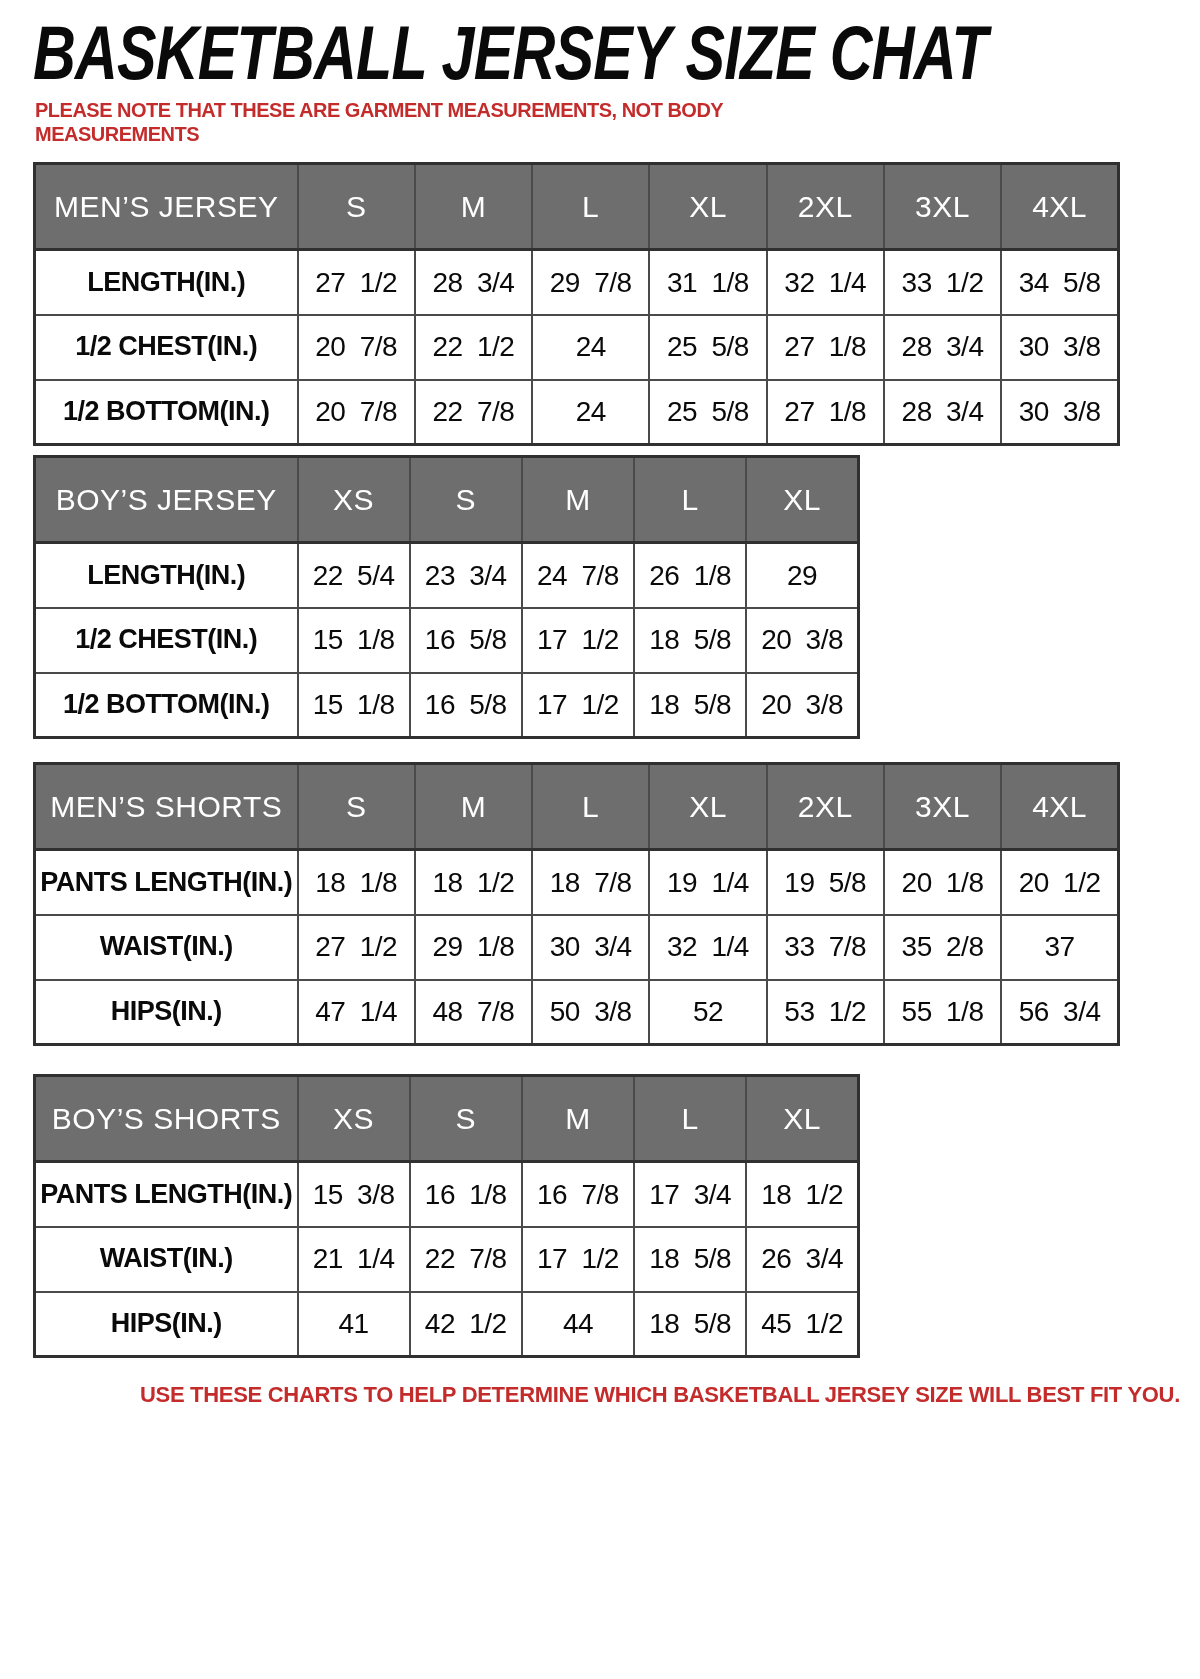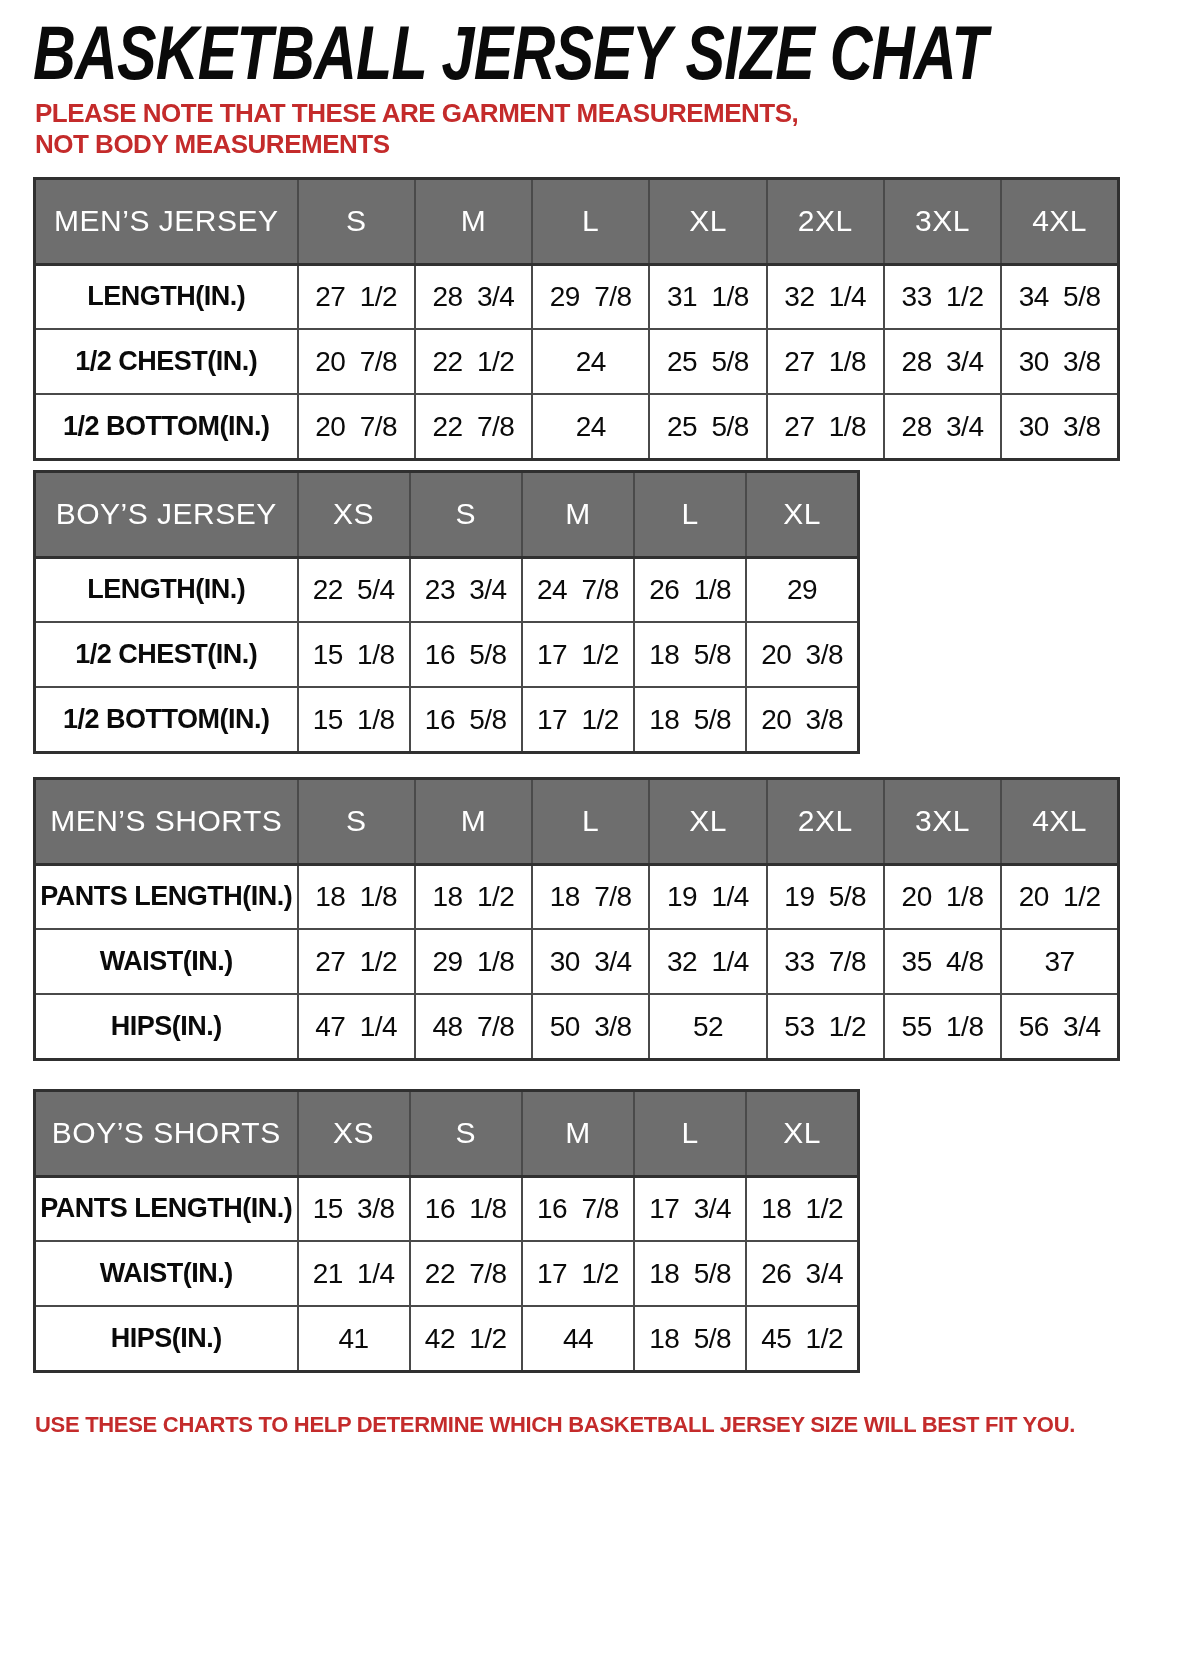--- a/index.html
+++ b/index.html
@@ -26,21 +26,21 @@
     display:inline-block;
     font-size:76px;
     letter-spacing:-1px;
     transform:scaleX(0.78);
     transform-origin:left center;
     color:var(--ink);
   }
   .note{
     margin:6px 0 0 2px;
     max-width:812px;
-    font-size:26px;
+    font-size:20px;
     font-weight:700;
     letter-spacing:-0.5px;
     line-height:1.22;
     color:var(--accent-red);
   }
   table.size-table{
     border-collapse:collapse;
     table-layout:fixed;
     background:#fff;
     border:3px solid var(--outer);
@@ -77,26 +77,27 @@
     color:var(--ink);
   }
   .size-table tbody td{
     font-weight:400;
     font-size:28px;
     word-spacing:7px;
     letter-spacing:-0.5px;
     color:var(--ink);
   }
   .footer{
-    margin:39px 0 0 2px;
+    margin:24px 0 0 2px;
     font-size:22px;
     font-weight:700;
     letter-spacing:-0.3px;
     white-space:nowrap;
     color:var(--accent-red);
+    text-align:right;
   }
 </style>
 </head>
 <body>
 
 <h1><span class="squeeze">BASKETBALL JERSEY SIZE CHAT</span></h1>
 
 <p class="note">PLEASE NOTE THAT THESE ARE GARMENT MEASUREMENTS, NOT BODY MEASUREMENTS</p>
 
 <table class="size-table wide first">
@@ -209,21 +210,21 @@
         <td>20 1/8</td>
         <td>20 1/2</td>
       </tr>
       <tr>
         <th>WAIST(IN.)</th>
         <td>27 1/2</td>
         <td>29 1/8</td>
         <td>30 3/4</td>
         <td>32 1/4</td>
         <td>33 7/8</td>
-        <td>35 4/8</td>
+        <td>35 2/8</td>
         <td>37</td>
       </tr>
       <tr>
         <th>HIPS(IN.)</th>
         <td>47 1/4</td>
         <td>48 7/8</td>
         <td>50 3/8</td>
         <td>52</td>
         <td>53 1/2</td>
         <td>55 1/8</td>

